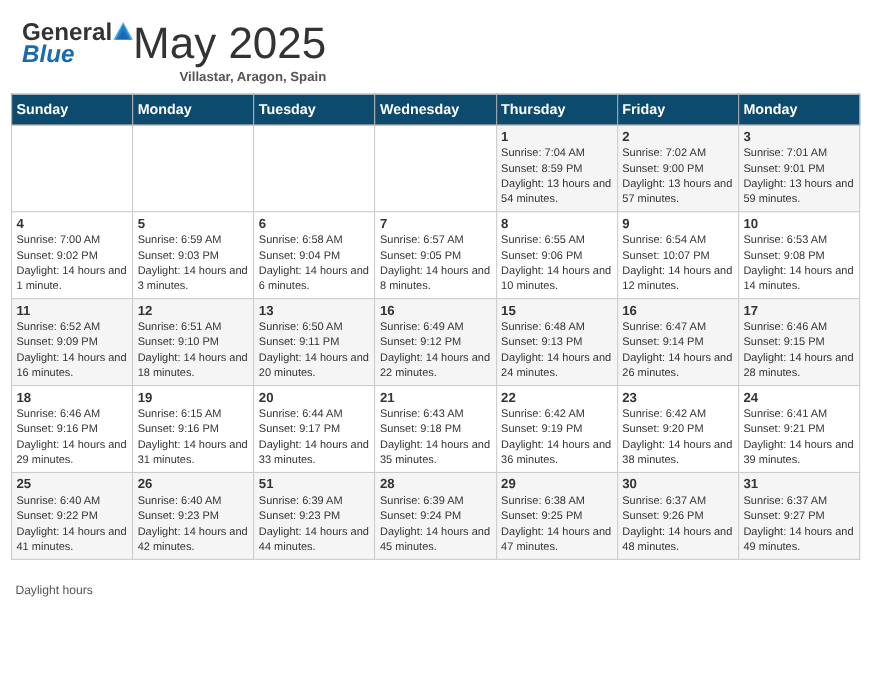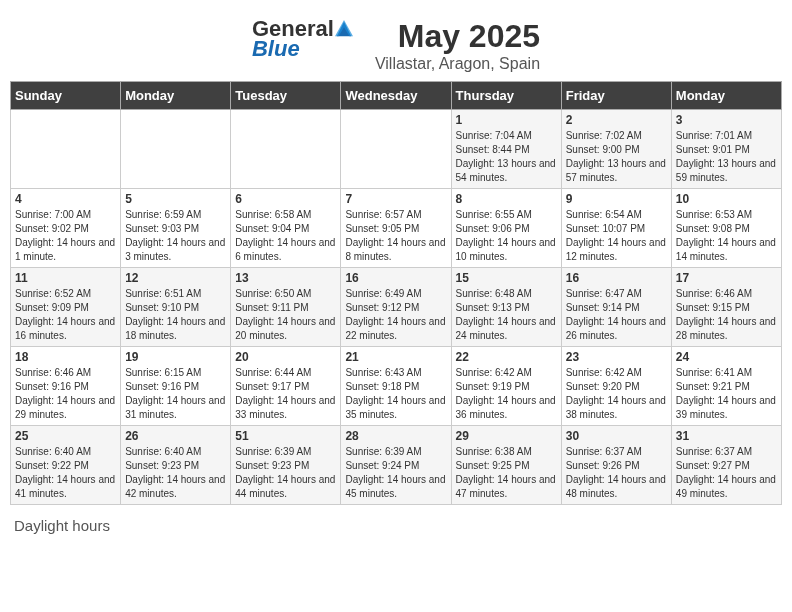--- a/index.html
+++ b/index.html
@@ -5,24 +5,23 @@
     * { box-sizing: border-box; margin: 0; padding: 0; }
     body {
       font-family: Arial, sans-serif;
       background: #fff;
       width: 792px;
       min-height: 612px;
       padding: 10px;
     }
     .header {
       display: flex;
-      justify-content: center;
+      justify-content: flex-start;
       align-items: flex-start;
       padding: 8px 10px 4px 10px;
-      gap: 22px;
     }
     .logo {
       display: flex;
       align-items: center;
     }
     .logo-text {
       font-size: 22px;
       font-weight: bold;
       line-height: 1;
     }
@@ -30,35 +29,36 @@
     .logo-blue { color: #1a6ab1; font-style: italic; }
     .logo-icon {
       width: 18px;
       height: 18px;
       margin-left: 1px;
     }
     .title-block {
       text-align: right;
     }
     .month-year {
-      font-size: 32px;
+      font-size: 40px;
       color: #333;
+      font-weight: normal;
+    }
+    .location {
+      font-size: 12px;
+      color: #555;
       font-weight: bold;
-    }
-    .location {
-      font-size: 16px;
-      color: #555;
     }
     .calendar {
       width: 100%;
       border-collapse: collapse;
       margin-top: 4px;
     }
     .calendar th {
-      background: #404040;
+      background: #0c4a6e;
       color: #fff;
       font-size: 13px;
       font-weight: bold;
       padding: 6px 4px;
       text-align: left;
       border: 1px solid #aaa;
     }
     .calendar td {
       border: 1px solid #ccc;
       vertical-align: top;
@@ -83,22 +83,22 @@
     }
     .cell-content {
       font-size: 10px;
       line-height: 1.4;
       color: #333;
     }
     .empty-cell {
       background: #fff !important;
     }
     .footer {
-      margin-top: 12px;
-      font-size: 15px;
+      margin-top: 22px;
+      font-size: 11px;
       color: #555;
       padding-left: 4px;
     }
   </style>
 </head>
 <body>
 
 <div class="header">
   <div class="logo">
     <div>
@@ -134,21 +134,21 @@
   </thead>
   <tbody id="calendar-body">
   <tr>
         <td class="empty-cell"></td>
         <td class="empty-cell"></td>
         <td class="empty-cell"></td>
         <td class="empty-cell"></td>
         <td>
           <span class="day-num">1</span>
           <div class="cell-content">Sunrise: 7:04 AM
-Sunset: 8:44 PM
+Sunset: 8:59 PM
 Daylight: 13 hours and 54 minutes.</div>
         </td>
         <td>
           <span class="day-num">2</span>
           <div class="cell-content">Sunrise: 7:02 AM
 Sunset: 9:00 PM
 Daylight: 13 hours and 57 minutes.</div>
         </td>
         <td>
           <span class="day-num">3</span>

